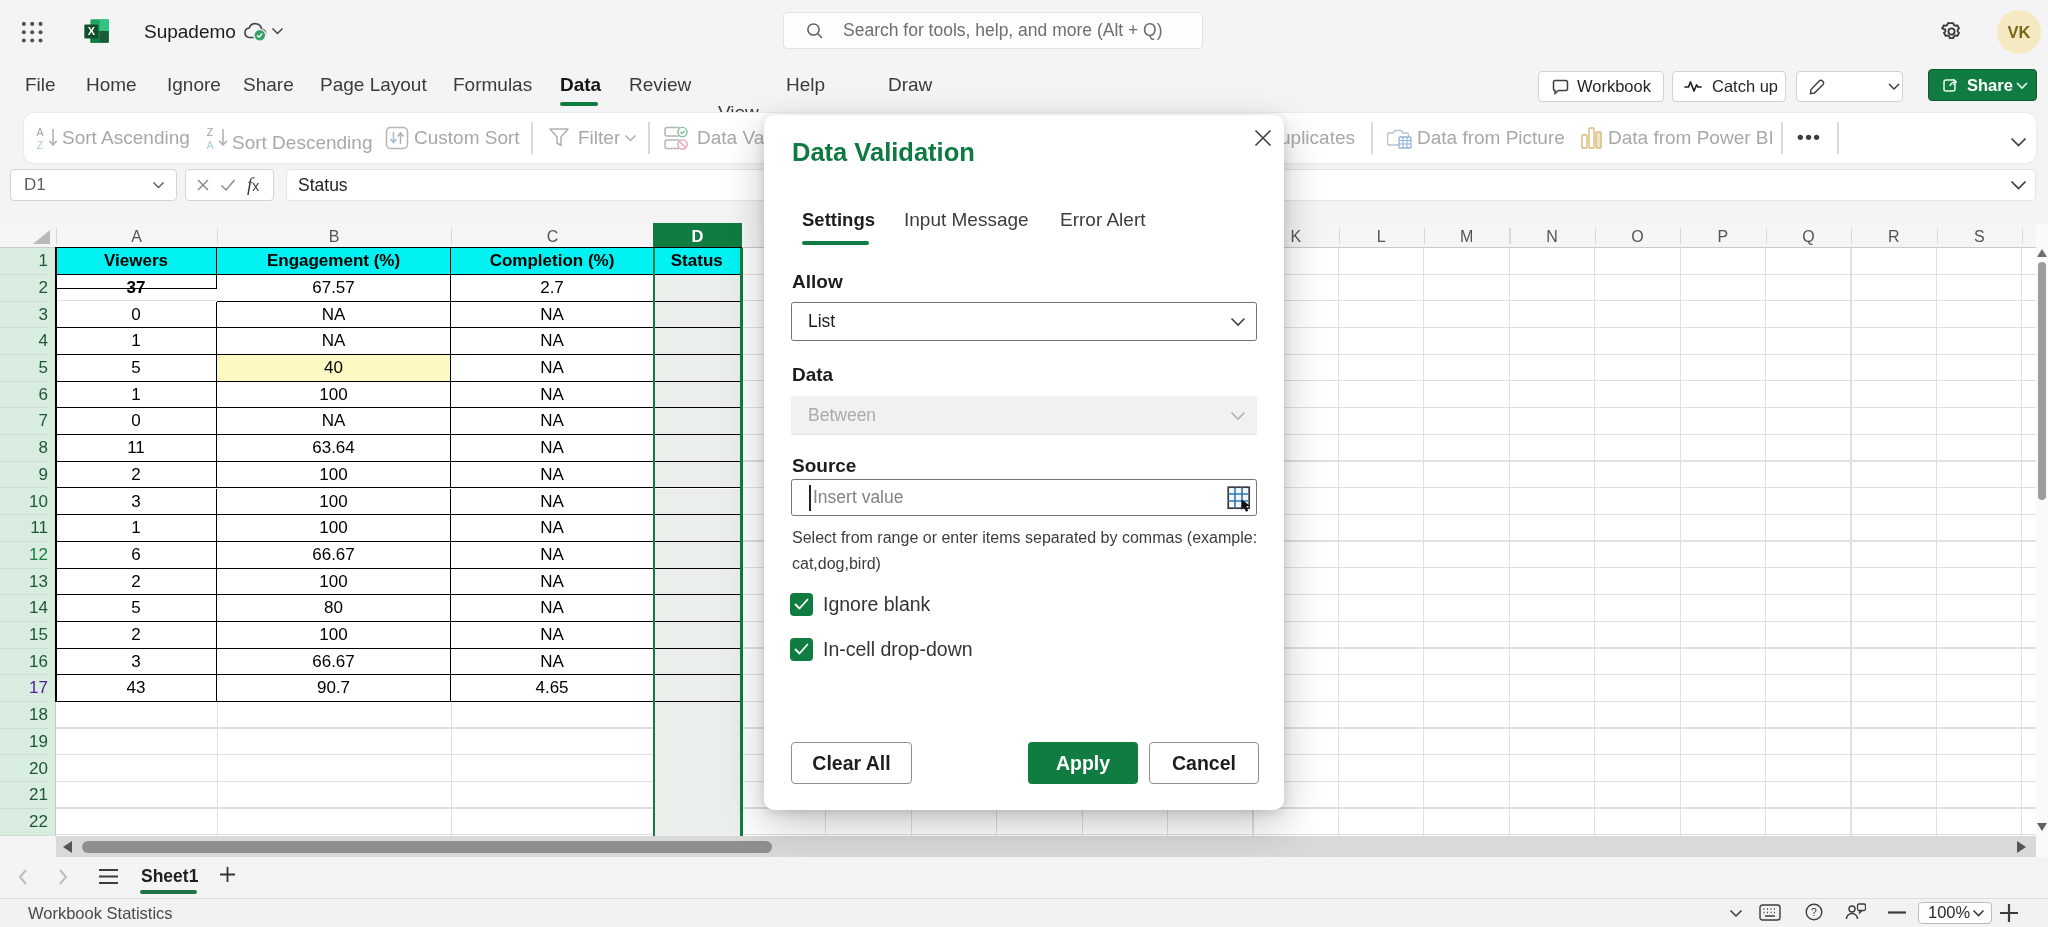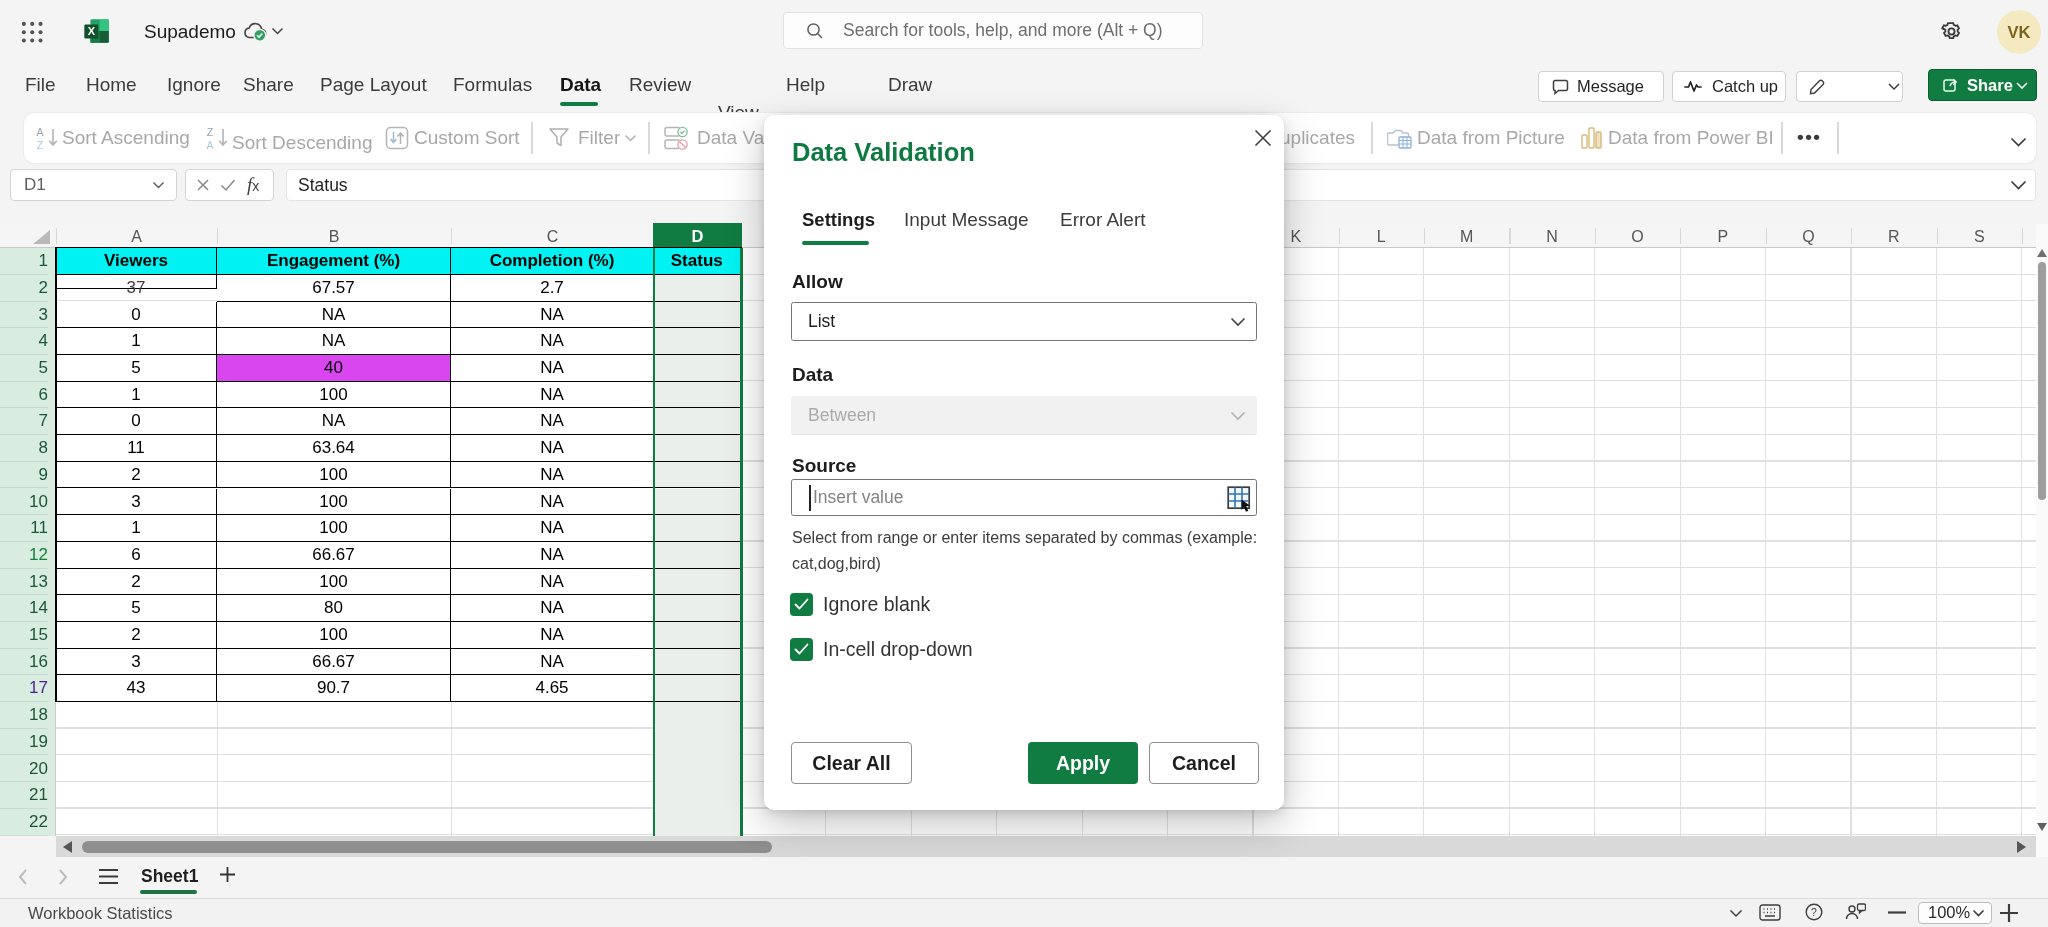--- a/index.html
+++ b/index.html
@@ -54,21 +54,21 @@
 <div class="ab" style="left:560px;top:71px;width:38px;height:28px;line-height:28px;text-align:center;font-size:19px;color:#141414;font-weight:700;white-space:nowrap;">Data</div>
 <div class="ab" style="left:629px;top:71px;width:58px;height:28px;line-height:28px;text-align:center;font-size:19px;color:#3b3b3b;font-weight:400;white-space:nowrap;">Review</div>
 <div class="ab" style="left:718px;top:71px;width:37px;height:28px;line-height:28px;text-align:center;font-size:19px;color:#3b3b3b;font-weight:400;white-space:nowrap;margin-top:28px;">View</div>
 <div class="ab" style="left:786px;top:71px;width:39px;height:28px;line-height:28px;text-align:center;font-size:19px;color:#3b3b3b;font-weight:400;white-space:nowrap;">Help</div>
 <div class="ab" style="left:888px;top:71px;width:43px;height:28px;line-height:28px;text-align:right;font-size:19px;color:#3b3b3b;font-weight:400;white-space:nowrap;">Draw</div>
 <div class="ab" style="left:560px;top:102px;width:38px;height:3.5px;background:#107C41;border-radius:2px;"></div>
 <div class="ab" style="left:1538px;top:71px;width:126px;height:31px;background:#fff;border:1px solid #d1d1d1;border-radius:4px;"></div>
 <svg class="ic" style="left:1552px;top:79px" width="17" height="16" viewBox="0 0 17 16">
       <path d="M3 1.5 h11 a1.5 1.5 0 0 1 1.5 1.5 v7 a1.5 1.5 0 0 1 -1.5 1.5 h-7.5 l-3.5 3 v-3 h-0 a1.5 1.5 0 0 1 -1.5 -1.5 v-7 a1.5 1.5 0 0 1 1.5 -1.5 z" fill="none" stroke="#3d3d3d" stroke-width="1.5"></path>
     </svg>
-<div class="ab" style="left:1577px;top:71px;height:31px;line-height:31px;font-size:16.5px;color:#252525;font-weight:400;white-space:nowrap;">Message</div>
+<div class="ab" style="left:1577px;top:71px;height:31px;line-height:31px;font-size:16.5px;color:#252525;font-weight:400;white-space:nowrap;">Workbook</div>
 <div class="ab" style="left:1672px;top:71px;width:114px;height:31px;background:#fff;border:1px solid #d1d1d1;border-radius:4px;"></div>
 <svg class="ic" style="left:1684px;top:80px" width="22" height="13" viewBox="0 0 22 13">
       <path d="M1 7 l3.5 0 2-5 3.5 9 2.5-6 1.5 2 3 0" fill="none" stroke="#222" stroke-width="1.7" stroke-linejoin="round" stroke-linecap="round"></path>
     </svg>
 <div class="ab" style="left:1712px;top:71px;height:31px;line-height:31px;font-size:16.5px;color:#252525;font-weight:400;white-space:nowrap;">Catch up</div>
 <div class="ab" style="left:1796px;top:71px;width:107px;height:31px;background:#fff;border:1px solid #d1d1d1;border-radius:4px;"></div>
 <svg class="ic" style="left:1809px;top:79px" width="16" height="16" viewBox="0 0 16 16">
       <path d="M10.5 1.8 a1.8 1.8 0 0 1 2.6 0 l1 1 a1.8 1.8 0 0 1 0 2.6 L5.5 14 1.5 14.6 2 10.5 Z" fill="none" stroke="#3d3d3d" stroke-width="1.4"></path>
     </svg>
 <div class="ab" style="left:1835px;top:71px;height:22px;line-height:31px;font-size:18px;color:#252525;font-weight:400;white-space:nowrap;margin-top:44px;">Editing</div>
@@ -229,34 +229,34 @@
 <div class="ab" style="left:0;top:702.0999999999999px;width:48px;height:26.7px;line-height:26.7px;text-align:right;font-size:17px;color:#1d5738;border-bottom:1px solid #c8ddd0;">18</div>
 <div class="ab" style="left:0;top:728.8px;width:48px;height:26.7px;line-height:26.7px;text-align:right;font-size:17px;color:#1d5738;border-bottom:1px solid #c8ddd0;">19</div>
 <div class="ab" style="left:0;top:755.5px;width:48px;height:26.7px;line-height:26.7px;text-align:right;font-size:17px;color:#1d5738;border-bottom:1px solid #c8ddd0;">20</div>
 <div class="ab" style="left:0;top:782.2px;width:48px;height:26.7px;line-height:26.7px;text-align:right;font-size:17px;color:#1d5738;border-bottom:1px solid #c8ddd0;">21</div>
 <div class="ab" style="left:0;top:808.8999999999999px;width:48px;height:26.7px;line-height:26.7px;text-align:right;font-size:17px;color:#1d5738;border-bottom:1px solid #c8ddd0;">22</div>
 <div class="ab" style="left:655px;top:702.0999999999999px;width:85px;height:133.5px;background:#eaefec;"></div>
 <div class="ab" style="left:56px;top:248.2px;width:161px;height:26.7px;background:#00F2F2;border-right:1.6px solid #000;border-bottom:1.6px solid #000;line-height:25.7px;text-align:center;font-size:17px;font-weight:700;color:#000;">Viewers</div>
 <div class="ab" style="left:217px;top:248.2px;width:234px;height:26.7px;background:#00F2F2;border-right:1.6px solid #000;border-bottom:1.6px solid #000;line-height:25.7px;text-align:center;font-size:17px;font-weight:700;color:#000;">Engagement (%)</div>
 <div class="ab" style="left:451px;top:248.2px;width:203px;height:26.7px;background:#00F2F2;border-right:1.6px solid #000;border-bottom:1.6px solid #000;line-height:25.7px;text-align:center;font-size:17px;font-weight:700;color:#000;">Completion (%)</div>
 <div class="ab" style="left:654px;top:248.2px;width:86.5px;height:26.7px;background:#00F2F2;border-right:1.6px solid #000;border-bottom:1.6px solid #000;line-height:25.7px;text-align:center;font-size:17px;font-weight:700;color:#000;">Status</div>
-<div class="ab" style="left:56px;top:274.9px;width:161px;height:14px;background:#fff;border-right:1.6px solid #000;border-bottom:1.6px solid #000;line-height:25.7px;text-align:center;font-size:17px;font-weight:400;color:#404040;">37</div>
+<div class="ab" style="left:56px;top:274.9px;width:161px;height:14px;background:#fff;border-right:1.6px solid #000;border-bottom:1.6px solid #000;line-height:25.7px;text-align:center;font-size:17px;font-weight:700;color:#000000;">37</div>
 <div class="ab" style="left:217px;top:274.9px;width:234px;height:26.7px;background:#fff;border-right:1.6px solid #000;border-bottom:1.6px solid #000;line-height:25.7px;text-align:center;font-size:17px;font-weight:400;color:#000;">67.57</div>
 <div class="ab" style="left:451px;top:274.9px;width:203px;height:26.7px;background:#fff;border-right:1.6px solid #000;border-bottom:1.6px solid #000;line-height:25.7px;text-align:center;font-size:17px;font-weight:400;color:#000;">2.7</div>
 <div class="ab" style="left:654px;top:274.9px;width:86.5px;height:26.7px;background:#eaefec;border-right:1.6px solid #000;border-bottom:1.6px solid #000;line-height:25.7px;text-align:center;font-size:17px;font-weight:400;color:#000;"></div>
 <div class="ab" style="left:56px;top:301.59999999999997px;width:161px;height:26.7px;background:#fff;border-right:1.6px solid #000;border-bottom:1.6px solid #000;line-height:25.7px;text-align:center;font-size:17px;font-weight:400;color:#000;">0</div>
 <div class="ab" style="left:217px;top:301.59999999999997px;width:234px;height:26.7px;background:#fff;border-right:1.6px solid #000;border-bottom:1.6px solid #000;line-height:25.7px;text-align:center;font-size:17px;font-weight:400;color:#000;">NA</div>
 <div class="ab" style="left:451px;top:301.59999999999997px;width:203px;height:26.7px;background:#fff;border-right:1.6px solid #000;border-bottom:1.6px solid #000;line-height:25.7px;text-align:center;font-size:17px;font-weight:400;color:#000;">NA</div>
 <div class="ab" style="left:654px;top:301.59999999999997px;width:86.5px;height:26.7px;background:#eaefec;border-right:1.6px solid #000;border-bottom:1.6px solid #000;line-height:25.7px;text-align:center;font-size:17px;font-weight:400;color:#000;"></div>
 <div class="ab" style="left:56px;top:328.29999999999995px;width:161px;height:26.7px;background:#fff;border-right:1.6px solid #000;border-bottom:1.6px solid #000;line-height:25.7px;text-align:center;font-size:17px;font-weight:400;color:#000;">1</div>
 <div class="ab" style="left:217px;top:328.29999999999995px;width:234px;height:26.7px;background:#fff;border-right:1.6px solid #000;border-bottom:1.6px solid #000;line-height:25.7px;text-align:center;font-size:17px;font-weight:400;color:#000;">NA</div>
 <div class="ab" style="left:451px;top:328.29999999999995px;width:203px;height:26.7px;background:#fff;border-right:1.6px solid #000;border-bottom:1.6px solid #000;line-height:25.7px;text-align:center;font-size:17px;font-weight:400;color:#000;">NA</div>
 <div class="ab" style="left:654px;top:328.29999999999995px;width:86.5px;height:26.7px;background:#eaefec;border-right:1.6px solid #000;border-bottom:1.6px solid #000;line-height:25.7px;text-align:center;font-size:17px;font-weight:400;color:#000;"></div>
 <div class="ab" style="left:56px;top:355.0px;width:161px;height:26.7px;background:#fff;border-right:1.6px solid #000;border-bottom:1.6px solid #000;line-height:25.7px;text-align:center;font-size:17px;font-weight:400;color:#000;">5</div>
-<div class="ab" style="left:217px;top:355.0px;width:234px;height:26.7px;background:#d946ef;border-right:1.6px solid #000;border-bottom:1.6px solid #000;line-height:25.7px;text-align:center;font-size:17px;font-weight:400;color:#000;">40</div>
+<div class="ab" style="left:217px;top:355.0px;width:234px;height:26.7px;background:#fef9c3;border-right:1.6px solid #000;border-bottom:1.6px solid #000;line-height:25.7px;text-align:center;font-size:17px;font-weight:400;color:#000;">40</div>
 <div class="ab" style="left:451px;top:355.0px;width:203px;height:26.7px;background:#fff;border-right:1.6px solid #000;border-bottom:1.6px solid #000;line-height:25.7px;text-align:center;font-size:17px;font-weight:400;color:#000;">NA</div>
 <div class="ab" style="left:654px;top:355.0px;width:86.5px;height:26.7px;background:#eaefec;border-right:1.6px solid #000;border-bottom:1.6px solid #000;line-height:25.7px;text-align:center;font-size:17px;font-weight:400;color:#000;"></div>
 <div class="ab" style="left:56px;top:381.7px;width:161px;height:26.7px;background:#fff;border-right:1.6px solid #000;border-bottom:1.6px solid #000;line-height:25.7px;text-align:center;font-size:17px;font-weight:400;color:#000;">1</div>
 <div class="ab" style="left:217px;top:381.7px;width:234px;height:26.7px;background:#fff;border-right:1.6px solid #000;border-bottom:1.6px solid #000;line-height:25.7px;text-align:center;font-size:17px;font-weight:400;color:#000;">100</div>
 <div class="ab" style="left:451px;top:381.7px;width:203px;height:26.7px;background:#fff;border-right:1.6px solid #000;border-bottom:1.6px solid #000;line-height:25.7px;text-align:center;font-size:17px;font-weight:400;color:#000;">NA</div>
 <div class="ab" style="left:654px;top:381.7px;width:86.5px;height:26.7px;background:#eaefec;border-right:1.6px solid #000;border-bottom:1.6px solid #000;line-height:25.7px;text-align:center;font-size:17px;font-weight:400;color:#000;"></div>
 <div class="ab" style="left:56px;top:408.4px;width:161px;height:26.7px;background:#fff;border-right:1.6px solid #000;border-bottom:1.6px solid #000;line-height:25.7px;text-align:center;font-size:17px;font-weight:400;color:#000;">0</div>
 <div class="ab" style="left:217px;top:408.4px;width:234px;height:26.7px;background:#fff;border-right:1.6px solid #000;border-bottom:1.6px solid #000;line-height:25.7px;text-align:center;font-size:17px;font-weight:400;color:#000;">NA</div>
 <div class="ab" style="left:451px;top:408.4px;width:203px;height:26.7px;background:#fff;border-right:1.6px solid #000;border-bottom:1.6px solid #000;line-height:25.7px;text-align:center;font-size:17px;font-weight:400;color:#000;">NA</div>
 <div class="ab" style="left:654px;top:408.4px;width:86.5px;height:26.7px;background:#eaefec;border-right:1.6px solid #000;border-bottom:1.6px solid #000;line-height:25.7px;text-align:center;font-size:17px;font-weight:400;color:#000;"></div>

